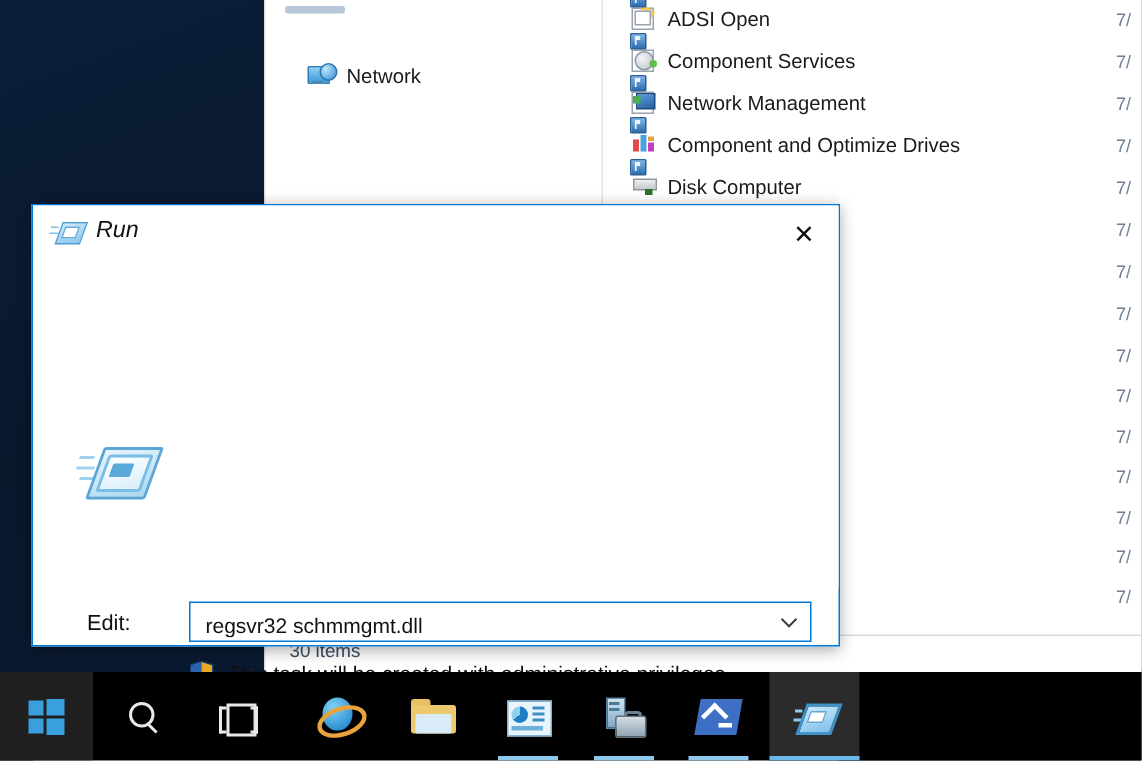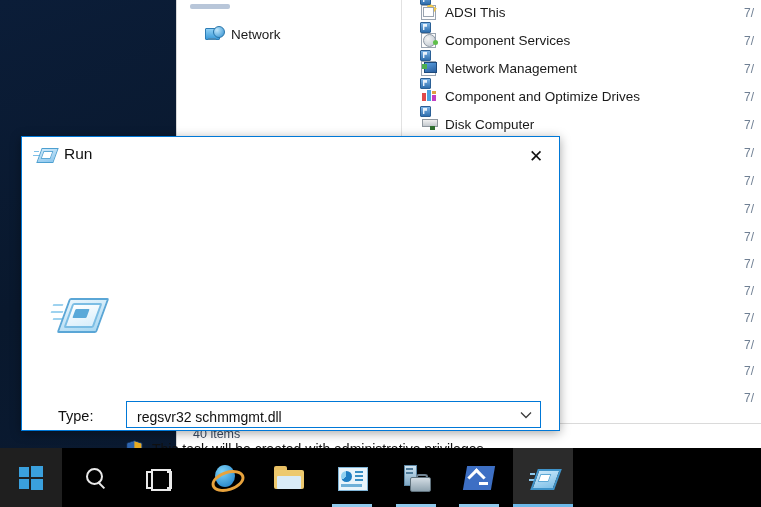--- a/index.html
+++ b/index.html
@@ -107,21 +107,21 @@
     border:1px solid #0078d7;
     box-shadow:0 2px 10px rgba(0,0,0,.35);
   }
   #run-title{
     position:absolute;left:0;top:0;width:537px;height:38px;background:#ffffff;
   }
   #run-title .ti{
     position:absolute;left:15px;top:10px;width:19px;height:17px;
   }
   #run-title .tt{
-    position:absolute;left:42px;top:8px;font-size:15.5px;color:#111;
+    position:absolute;left:42px;top:8px;font-size:15.5px;color:#111;font-style:italic;
   }
   #run-close{
     position:absolute;right:0;top:0;width:46px;height:38px;
     display:flex;align-items:center;justify-content:center;
     font-size:17px;color:#111;cursor:default;
   }
   
   .runicon{position:relative;width:100%;height:100%;}
   .runicon .p1{
     position:absolute;left:2px;top:1px;width:15px;height:13px;
@@ -259,37 +259,37 @@
 </style>
 </head>
 <body>
 
 <div id="desktop"></div>
 
 <div id="explorer">
 
   <div id="exp-nav">
     <div class="nav-scrollcap"></div>
-    <div class="nav-item" style="left:28px;top:26px;justify-content:center;">
+    <div class="nav-item" style="left:28px;top:42px;justify-content:center;">
       <span class="icon-network">
         <span class="mon"></span>
           <span class="base"></span>
           <span class="globe"></span>
       </span>
       <span class="lbl">Network</span>
     </div>
   </div>
 
   <div id="exp-list">
 
     <div class="row" style="top:0px;">
       <span class="ricon">
         <span class="mmc mmc-adsi"><span class="sheet"></span><span class="acc"></span><span class="acc2"></span><span class="tag"></span></span>
       </span>
-      <span class="rname">ADSI This</span>
+      <span class="rname">ADSI Open</span>
       <span class="rdate">7/</span>
     </div>
 
     <div class="row" style="top:28px;">
       <span class="ricon">
         <span class="mmc mmc-comp"><span class="sheet"></span><span class="acc"></span><span class="acc2"></span><span class="tag"></span></span>
       </span>
       <span class="rname">Component Services</span>
       <span class="rdate">7/</span>
     </div>
@@ -354,21 +354,21 @@
       <span class="rname" style="left:0px;">tor</span>
       <span class="rdate">7/</span>
     </div>
     <div class="row" style="top:385px;">
       <span class="rname" style="left:0px;"></span>
       <span class="rdate">7/</span>
     </div>
   </div>
 
   <div id="exp-status">
-    <span class="txt">40 items</span>
+    <span class="txt">30 items</span>
   </div>
 </div>
 
 <div id="run">
 
   <div id="run-title">
     <span class="ti">
       <span class="runicon"><span class="sp"></span><span class="sp2"></span><span class="p1"></span><span class="p2"></span></span>
     </span>
     <span class="tt">Run</span>
@@ -378,21 +378,21 @@
   <div id="run-body"></div>
 
   <div id="run-bigicon">
     <span class="bigrun">
       <span class="l1"></span><span class="l2"></span><span class="l3"></span>
       <span class="q1"></span><span class="q2"></span><span class="q3"></span>
     </span>
   </div>
 
 
-  <div id="run-openlabel">Type:</div>
+  <div id="run-openlabel">Edit:</div>
 
   <div id="run-combo">
     <input id="run-input" type="text" value="regsvr32 schmmgmt.dll" placeholder="" style="">
     <span id="combo-arrow">
       <svg width="12" height="8" viewBox="0 0 12 8">
           <path d="M1 1.5 L6 6.5 L11 1.5" fill="none" stroke="#3c3c3c" stroke-width="1.3"></path>
         </svg>
     </span>
   </div>
 

